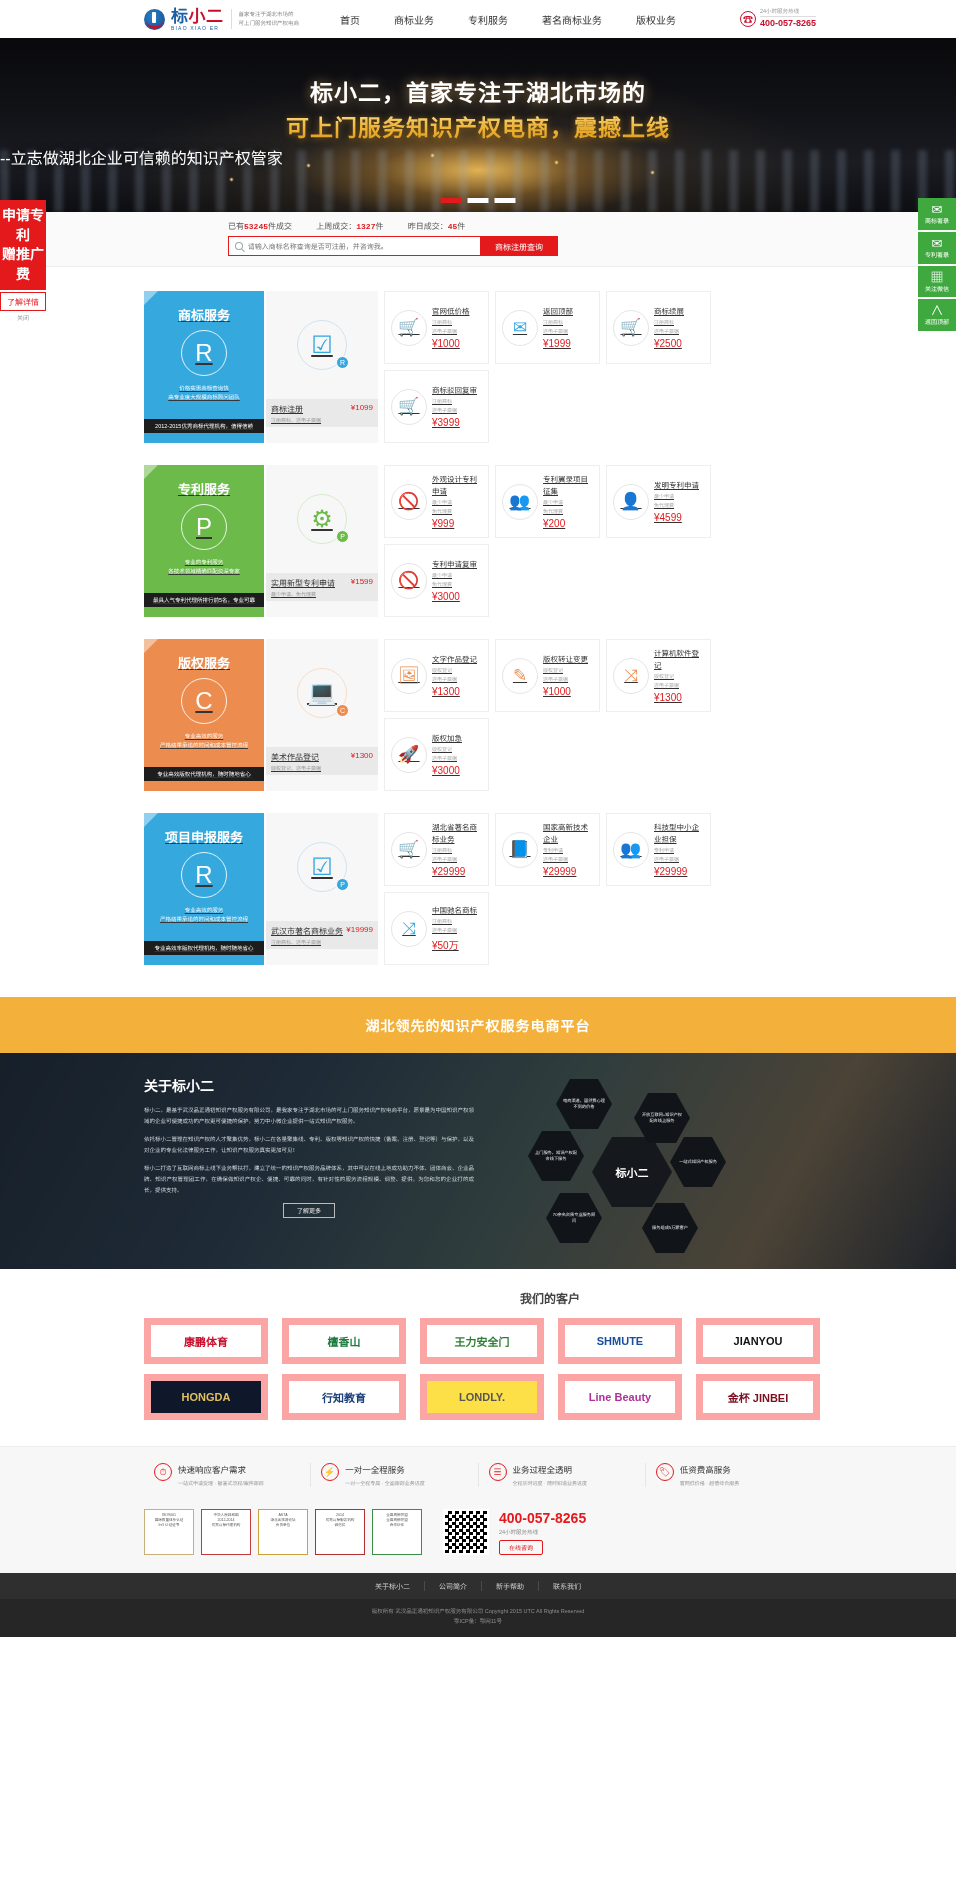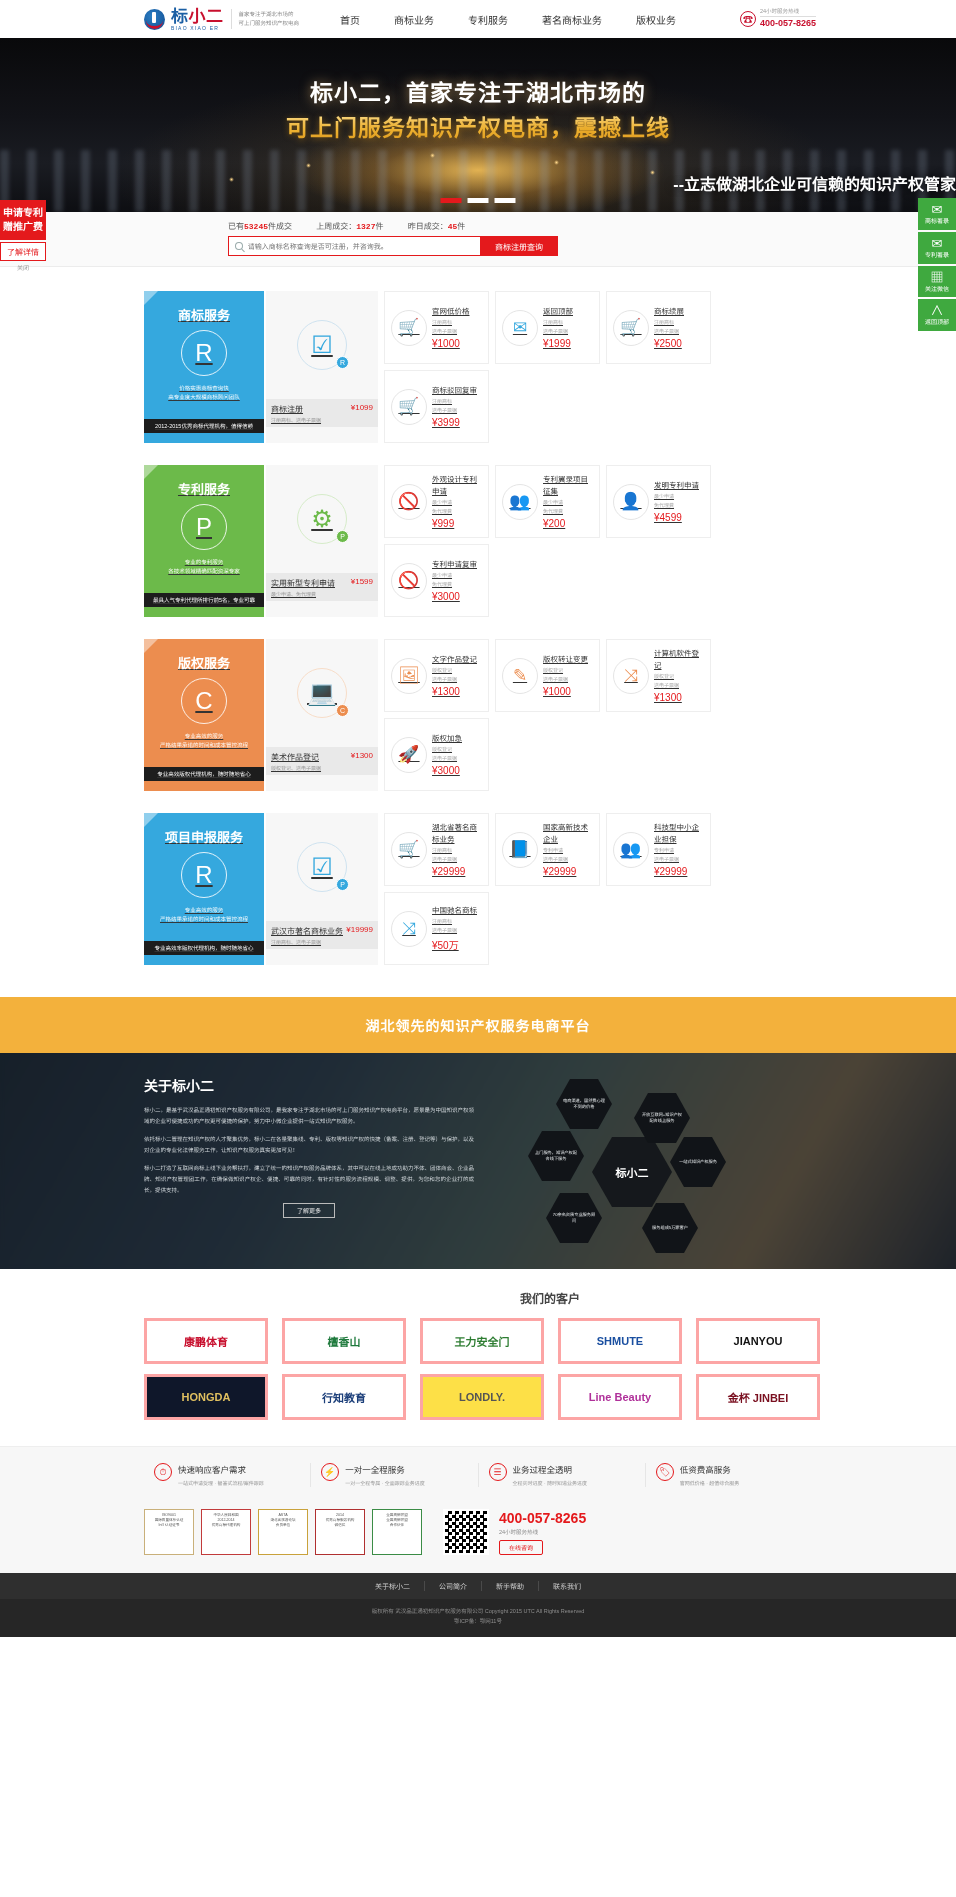--- a/index.html
+++ b/index.html
@@ -50,22 +50,22 @@
       filter:blur(2px); opacity:.75; }
   .hero .spark { position:absolute; width:5px; height:5px; border-radius:50%;
       background:radial-gradient(circle,#ffd88a 0%, rgba(255,180,60,0) 70%); }
   .hero h1 { position:relative; text-align:center; padding-top:38px; line-height:1.5;
       font-size:23px; font-weight:bold; letter-spacing:1px; }
   .hero .l1 { color:#fff; text-shadow:0 0 12px rgba(255,200,120,.55); display:block; }
   .hero .l2 { display:block; color:#f6c34a;
       background:linear-gradient(180deg,#ffe9a8 0%,#f5bd3c 55%,#d68f18 100%);
       -webkit-background-clip:text; background-clip:text; -webkit-text-fill-color:transparent;
       text-shadow:0 1px 6px rgba(220,150,20,.5); }
-  .hero .sub { position:relative; text-align:right; margin-top:26px;
-      font-size:16px; font-weight:bold; color:#fff; text-shadow:0 0 10px rgba(0,0,0,.9); }
+  .hero .sub { position:relative; text-align:left; 
+      font-size:16px; font-weight:normal; color:#fff; text-shadow:0 0 10px rgba(0,0,0,.9); }
   .dots { position:absolute; left:50%; transform:translateX(-50%); bottom:9px; display:flex; gap:6px; }
   .dots i { display:block; width:21px; height:5px; background:#fff; }
   .dots i.on { background:#e4191c; }
 
   
   .searchbar { background:#fafafa; border-bottom:1px solid #ececec; padding:8px 0 10px; }
   .stats { margin-left:228px; font-size:8px; color:#555; margin-bottom:5px; }
   .stats b { color:#e4191c; font-weight:bold;font-family:Liberation Mono, monospace; }
   .stats span { margin-right:22px; }
   .sform { margin-left:228px; display:flex; }
@@ -74,21 +74,21 @@
   .sinput .mag { width:8px; height:8px; border:1.3px solid #9aa; border-radius:50%; position:relative; margin-right:5px; }
   .sinput .mag:after { content:""; position:absolute; right:-3px; bottom:-2px; width:4px; height:1.3px;
       background:#9aa; transform:rotate(45deg); }
   .sinput input { border:none; outline:none; font-size:7px; color:#bbb; width:100%;
       font-family:"Liberation Sans", sans-serif; }
   .sbtn { width:78px; height:20px; background:#e4191c; color:#fff; border:none; font-size:8px;
       cursor:pointer; font-family:"Liberation Sans", sans-serif; }
 
   
   .leftad { position:absolute; left:0; top:200px; width:46px; z-index:30; }
-  .leftad .top { background:#e4191c; color:#fff; font-size:10px; text-align:center;
+  .leftad .top { background:#e4191c; color:#fff; font-size:14px; text-align:center;
       padding:6px 2px; line-height:1.4; font-weight:bold; }
   .leftad .btn { background:#fff; border:1px solid #e4191c; color:#e4191c; font-size:8px;
       text-align:center; padding:3px 0; margin-top:2px; }
   .leftad .cls { font-size:6px; color:#999; text-align:center; margin-top:2px; }
 
   
   .rightnav { position:absolute; right:0; top:198px; width:38px; z-index:30; }
   .rightnav div { background:#3fa93f; color:#fff; text-align:center; padding:5px 1px 4px;
       margin-bottom:2px; font-size:6px; line-height:1.3; cursor:pointer; }
   .rightnav div .g { display:block; font-size:13px; line-height:1; margin-bottom:2px; }
@@ -150,21 +150,21 @@
       display:flex; align-items:center; justify-content:center; color:#fff; font-size:11px; font-weight:bold; }
   .hx { position:absolute; width:56px; height:50px; background:#111418;
       clip-path:polygon(25% 0,75% 0,100% 50%,75% 100%,25% 100%,0 50%);
       display:flex; align-items:center; justify-content:center; text-align:center;
       color:#e8ecee; font-size:4.2px; line-height:1.5; padding:0 6px; }
 
   
   .clients { padding:20px 0 26px;text-align:center; }
   .clients h3 { margin-left:144px; font-size:12px; color:#444; margin-bottom:12px; }
   .cgrid { display:grid; grid-template-columns:repeat(5,124px); gap:10px 14px; margin-left:144px; }
-  .cbox { height:46px; border:3px solid #fca5a5; background:#fff; display:flex; align-items:center;
+  .cbox { height:46px; border:7px solid #fca5a5; background:#fff; display:flex; align-items:center;
       justify-content:center; font-size:11px; font-weight:bold; }
 
   
   .fbar { background:#f7f7f7; border-top:1px solid #eee; padding:16px 0; }
   .fbar .in { display:flex; margin-left:144px; width:668px; }
   .fitem { flex:1; display:flex; align-items:flex-start; border-right:1px solid #e6e6e6; padding:0 10px; }
   .fitem:last-child { border-right:none; }
   .fitem .ic { width:18px; height:18px; border:1px solid #e4191c; border-radius:50%; color:#e4191c;
       font-size:9px; line-height:16px; text-align:center; margin-right:6px; flex:none; }
   .fitem .t { font-size:8.5px; color:#333; }

